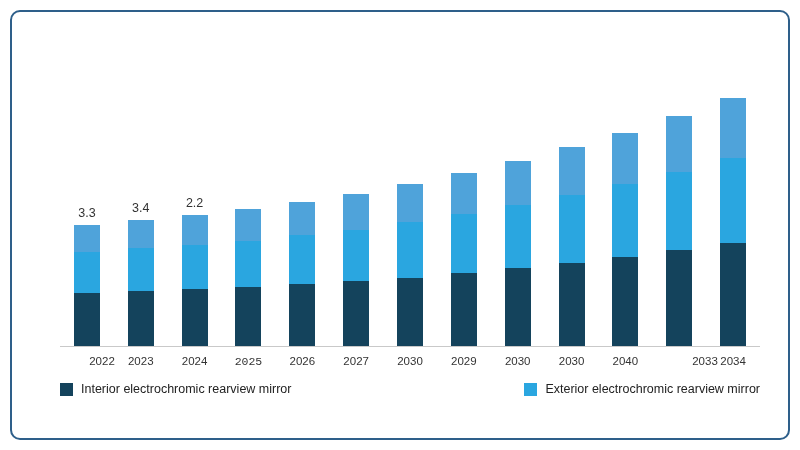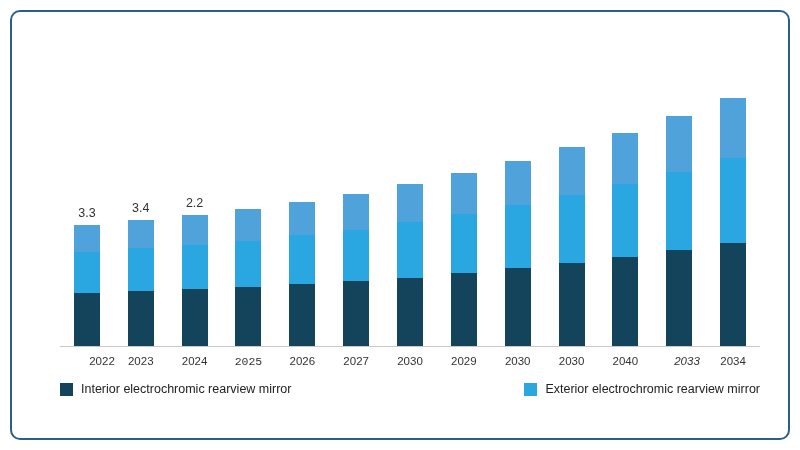--- a/index.html
+++ b/index.html
@@ -208,15 +208,15 @@
     <div class="bar-label" style="left: 152.615px; top: 183.604px;">2.2</div>
     <div class="tick-label" style="left: 152.615px; text-align: center;">2024</div>
     <div class="tick-label" style="left: 206.462px; font-family: Liberation Mono, monospace;">2025</div>
     <div class="tick-label" style="left: 260.308px;">2026</div>
     <div class="tick-label" style="left: 314.154px;">2027</div>
     <div class="tick-label" style="left: 368px;">2030</div>
     <div class="tick-label" style="left: 421.846px;">2029</div>
     <div class="tick-label" style="left: 475.692px;">2030</div>
     <div class="tick-label" style="left: 529.538px;">2030</div>
     <div class="tick-label" style="left: 583.385px;">2040</div>
-    <div class="tick-label" style="left: 645px; font-style: italic;">2033</div>
+    <div class="tick-label" style="left: 663px;">2033</div>
     <div class="tick-label" style="left: 691.077px;">2034</div>
   </div>
 
 </body></html>

